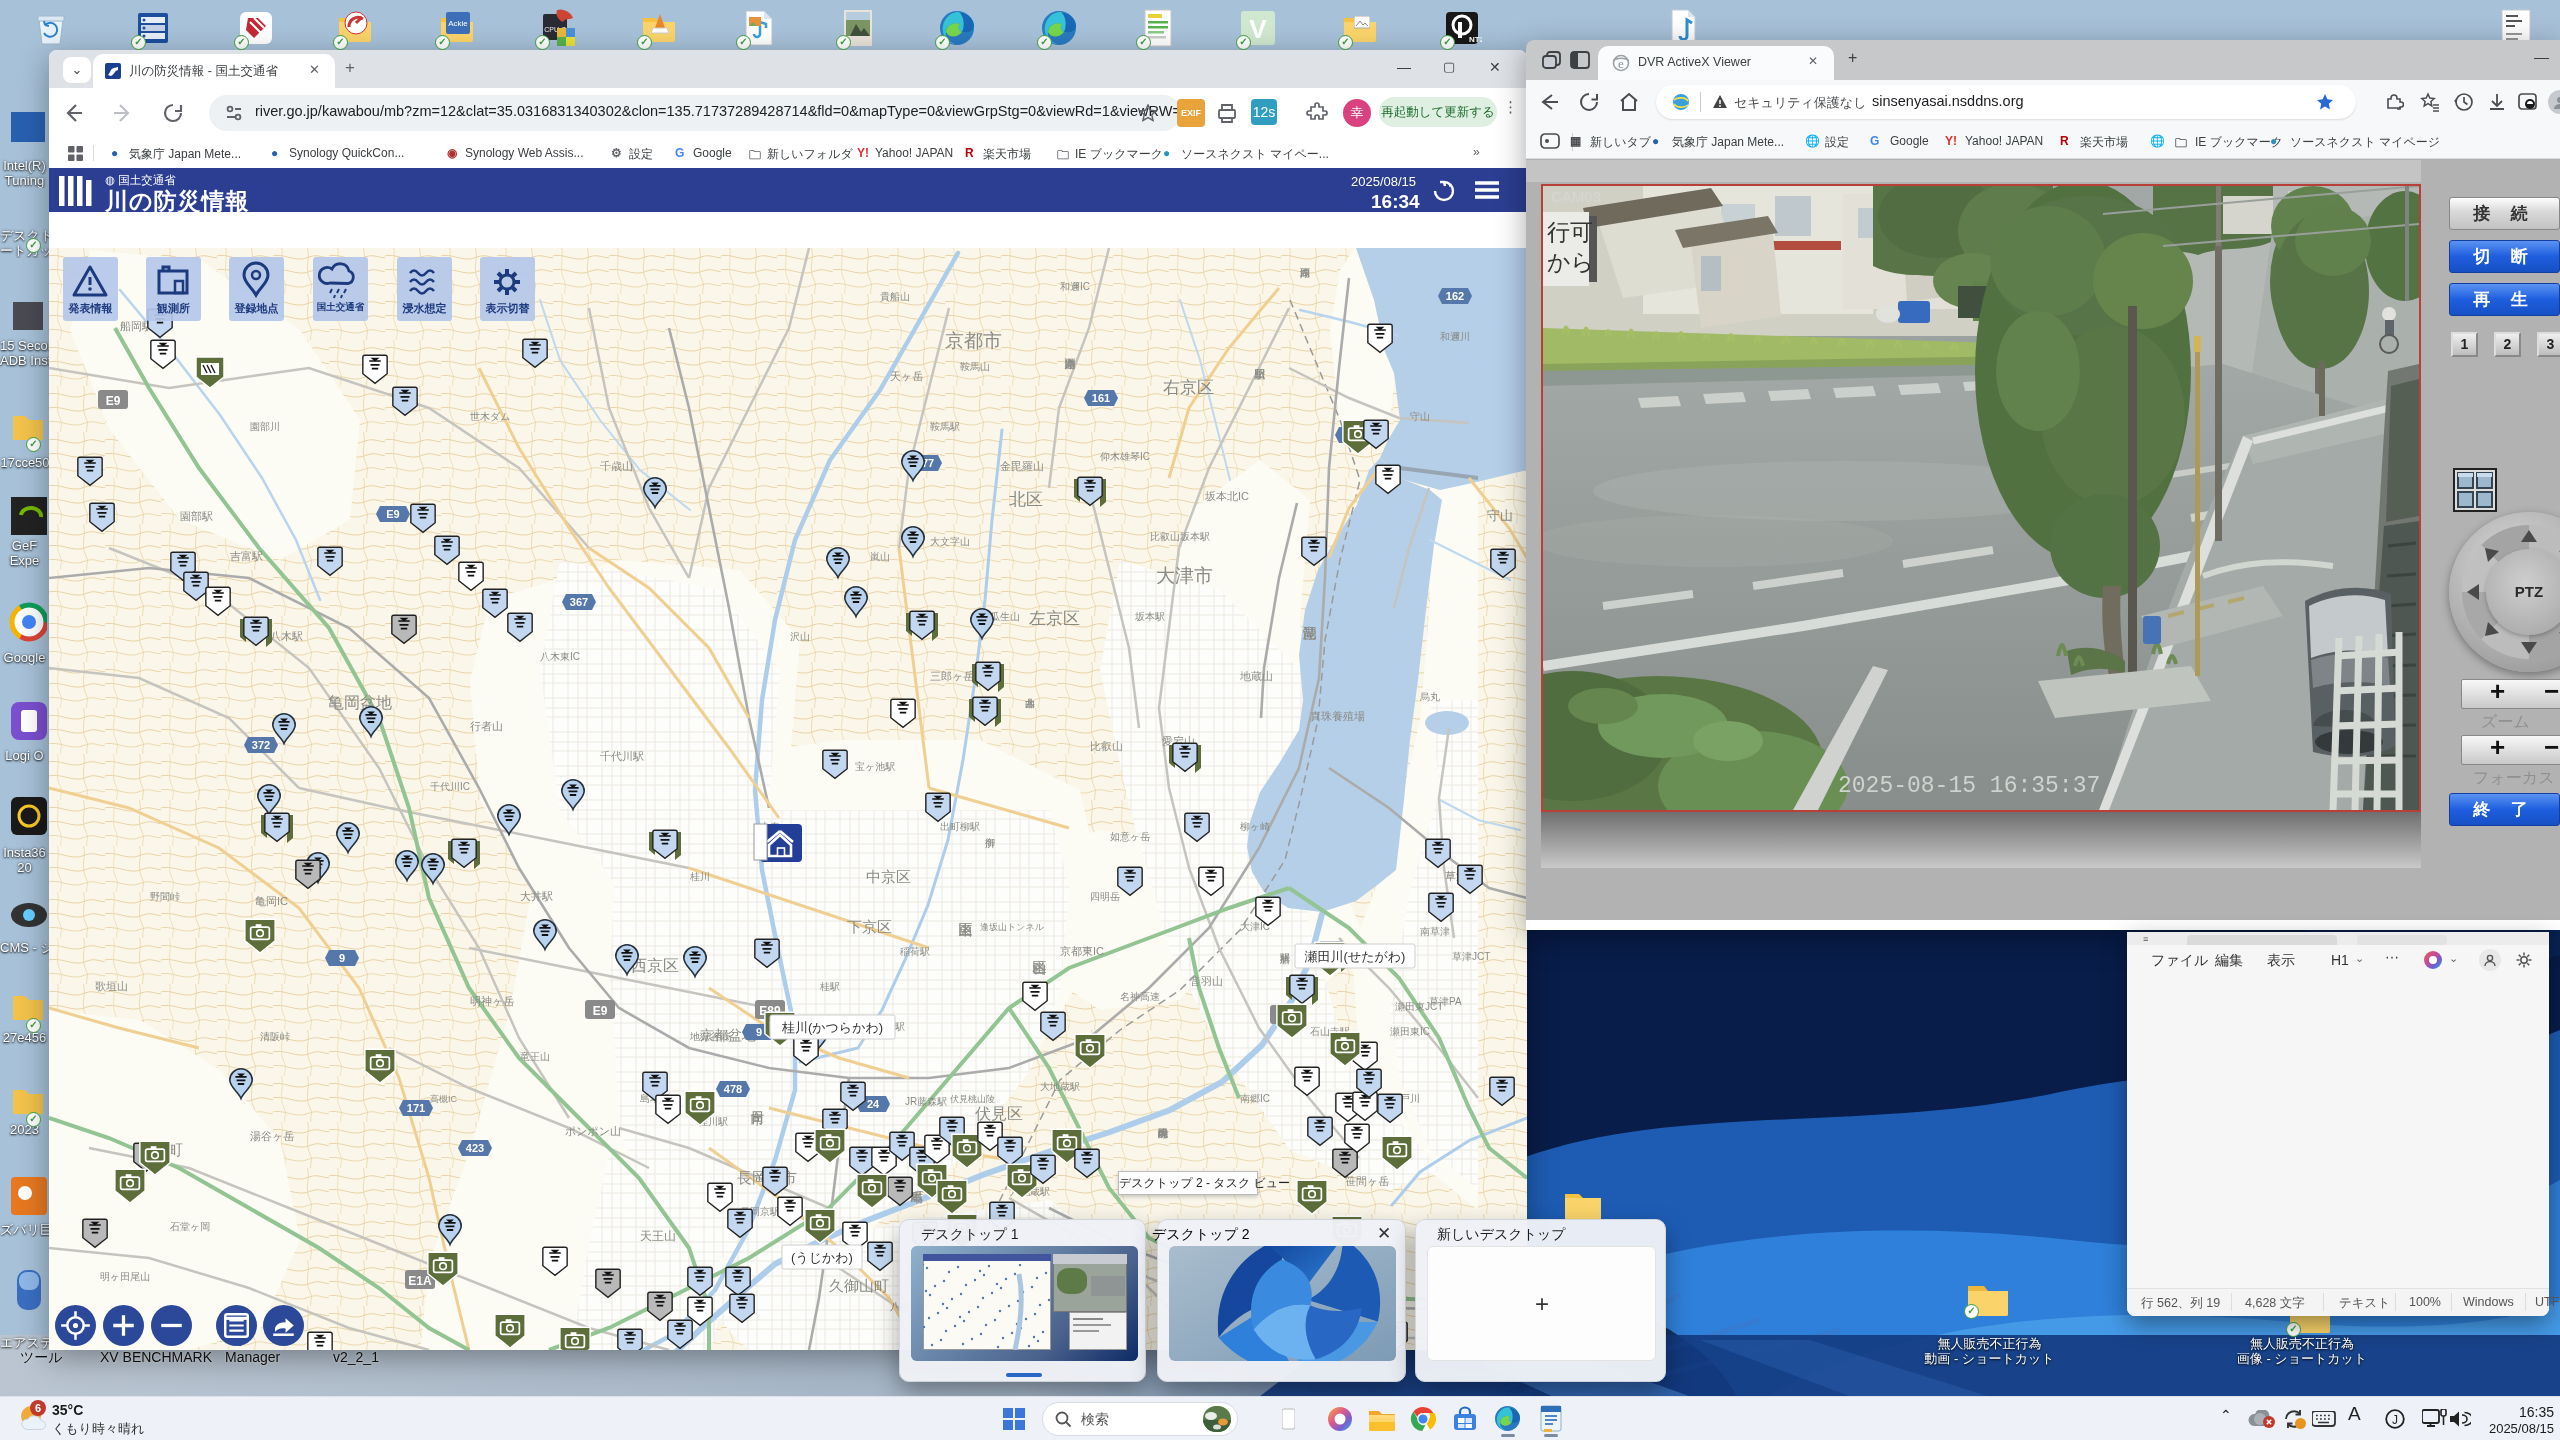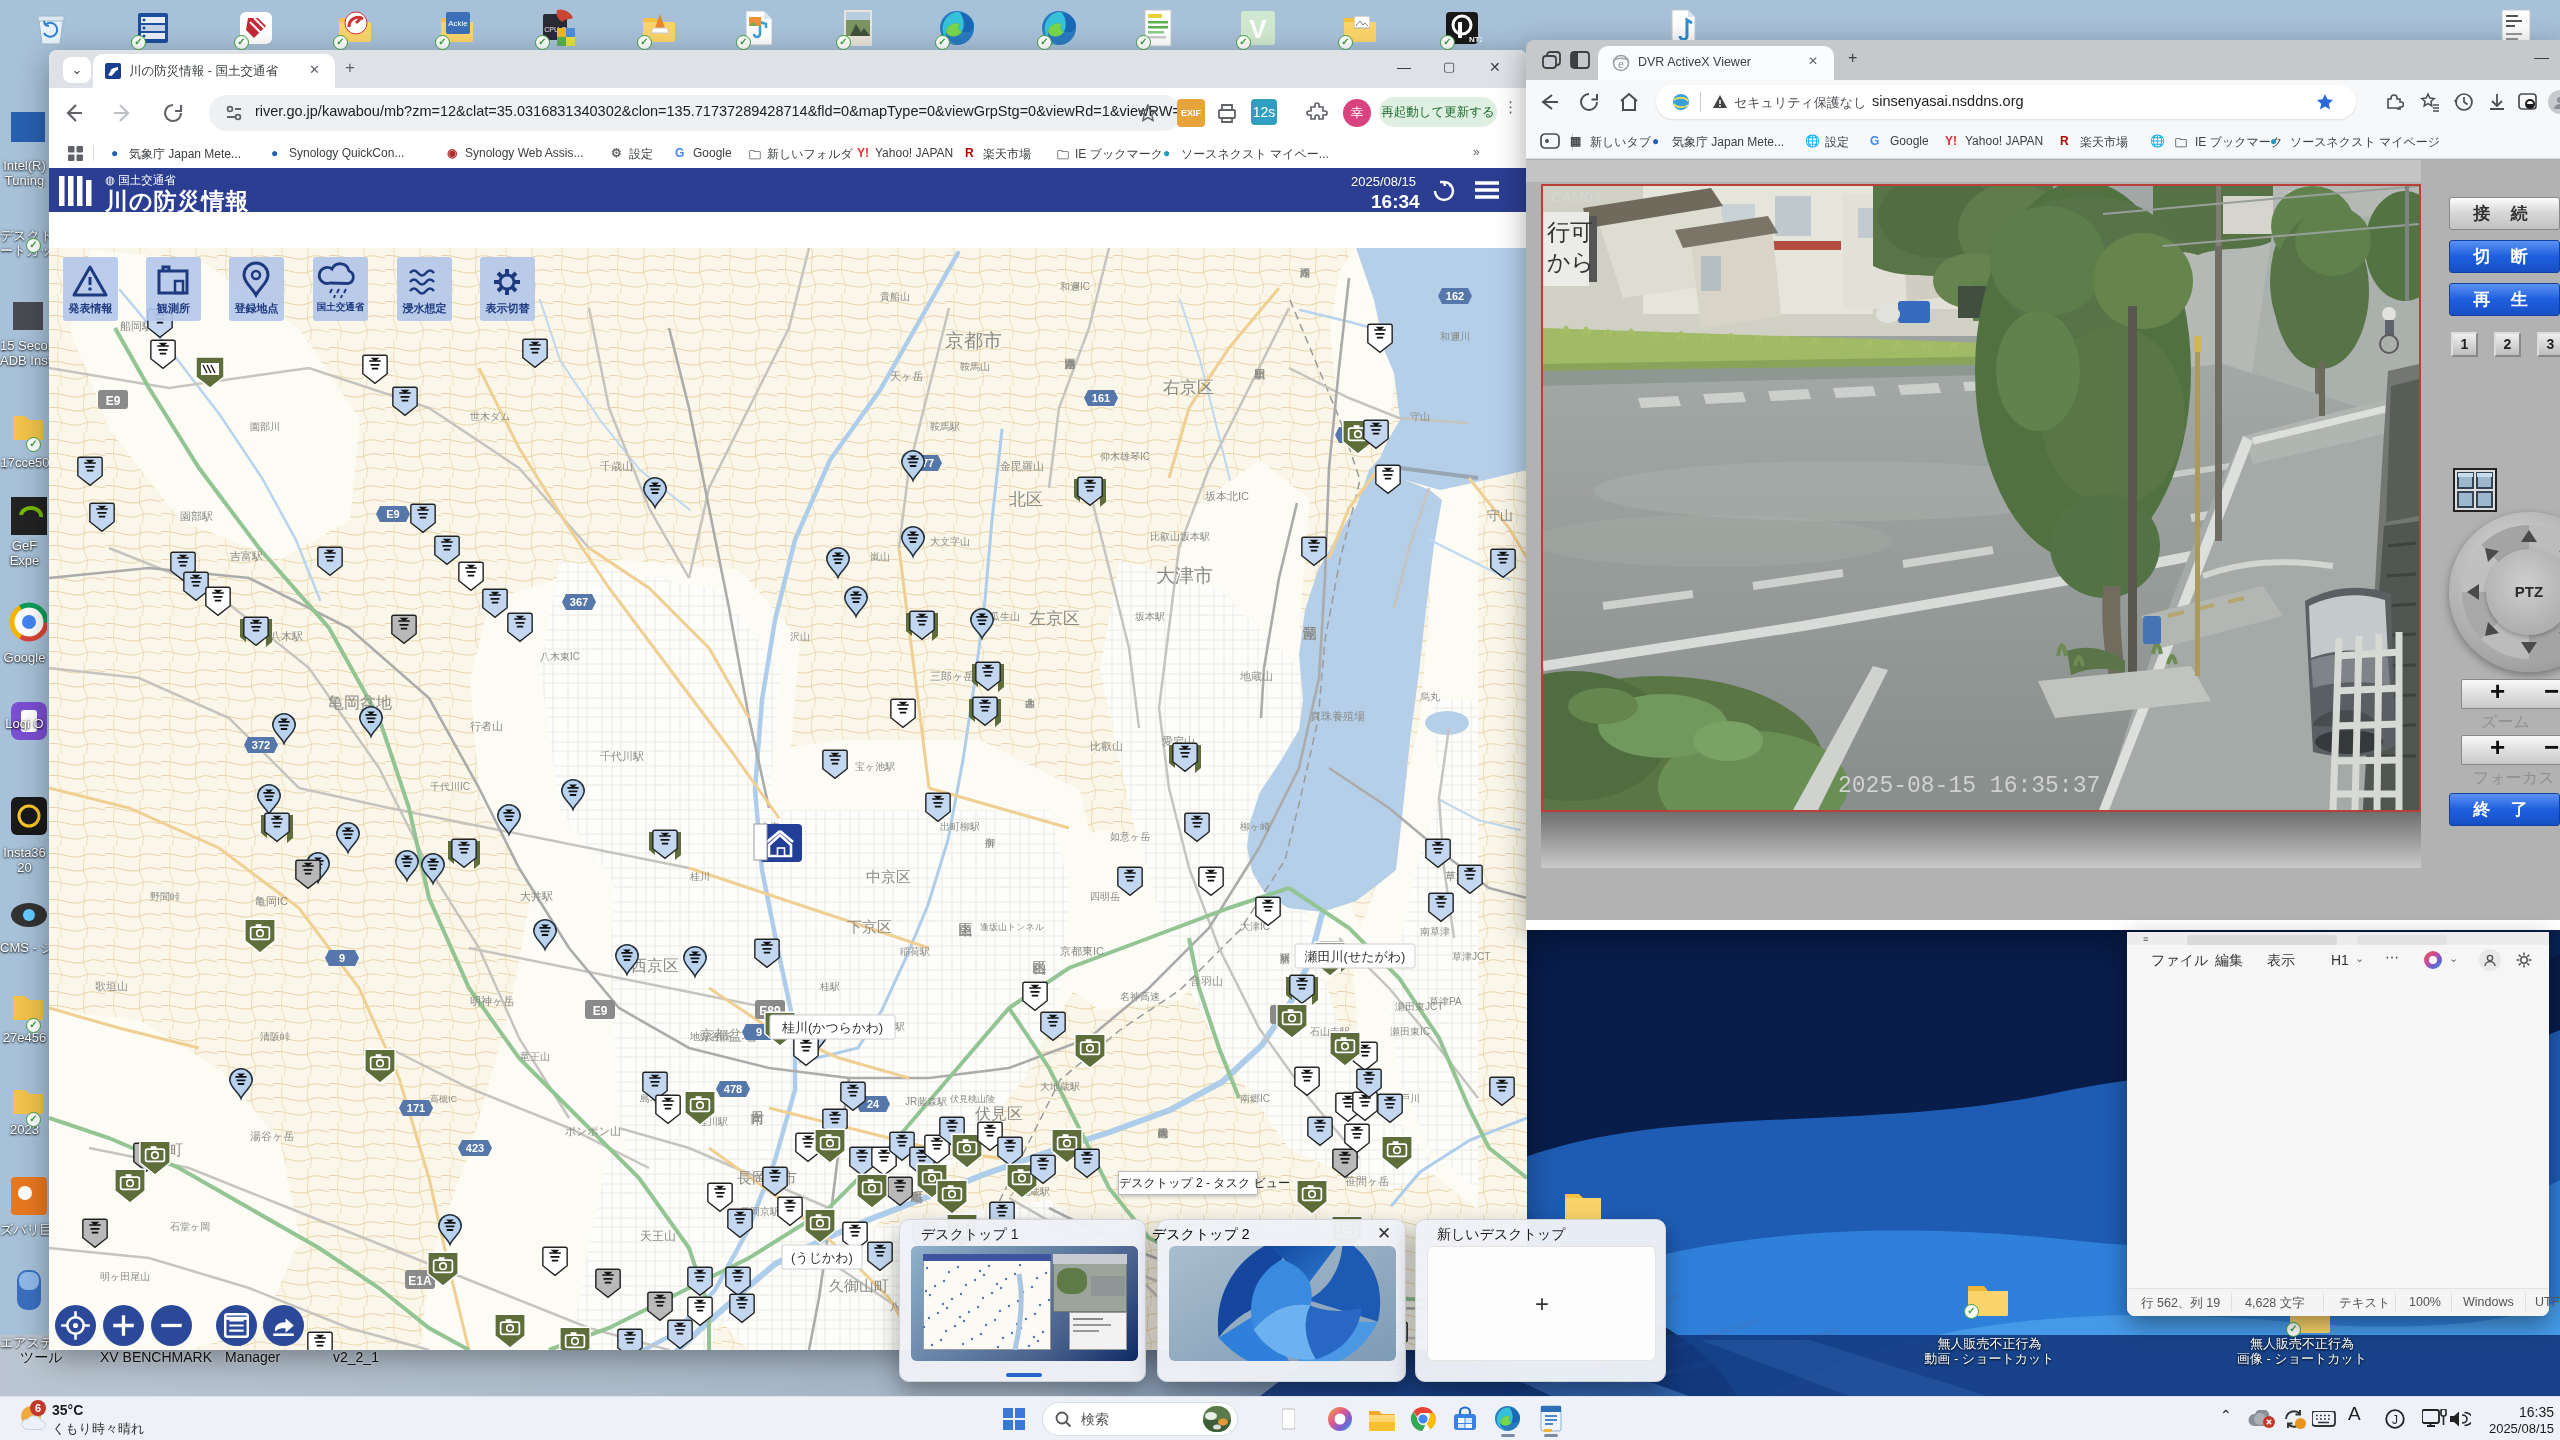--- a/index.html
+++ b/index.html
@@ -179,21 +179,21 @@
       <circle cx="26" cy="22" r="17" fill="none" stroke="#db4437" stroke-width="5" stroke-dasharray="36 70"></circle>
       <circle cx="26" cy="22" r="17" fill="none" stroke="#f4b400" stroke-width="5" stroke-dasharray="36 70" transform="rotate(120 26 22)"></circle>
       <circle cx="26" cy="22" r="17" fill="none" stroke="#0f9d58" stroke-width="5" stroke-dasharray="36 70" transform="rotate(240 26 22)"></circle>
       <circle cx="26" cy="22" r="7" fill="#4285f4"></circle>
     </svg></div>
 <div class="ico-lbl" style="left:0px;top:650px;width:49px;overflow:hidden">Google</div>
 <div class="abs" style="left:3px;top:700px;width:44px;overflow:hidden"><svg width="44" height="44">
       <rect x="8" y="2" width="36" height="38" rx="8" fill="#7a4fd0"></rect>
       <rect x="18" y="10" width="16" height="22" rx="3" fill="#fff"></rect>
     </svg></div>
-<div class="ico-lbl" style="left:0px;top:716px;width:49px;overflow:hidden">Logi O</div>
+<div class="ico-lbl" style="left:0px;top:748px;width:49px;overflow:hidden">Logi O</div>
 <div class="abs" style="left:3px;top:795px;width:44px;overflow:hidden"><svg width="44" height="44">
       <rect x="8" y="2" width="36" height="38" rx="6" fill="#1a1a1a"></rect>
       <circle cx="26" cy="21" r="10" fill="none" stroke="#f8c828" stroke-width="3"></circle>
     </svg></div>
 <div class="ico-lbl" style="left:0px;top:845px;width:49px;overflow:hidden">Insta36<br>20</div>
 <div class="abs" style="left:3px;top:893px;width:44px;overflow:hidden"><svg width="44" height="44">
       <ellipse cx="26" cy="22" rx="18" ry="12" fill="#333"></ellipse>
       <circle cx="26" cy="22" r="6" fill="#6cf"></circle>
     </svg></div>
 <div class="ico-lbl" style="left:0px;top:940px;width:49px;overflow:hidden">CMS - シ</div>

